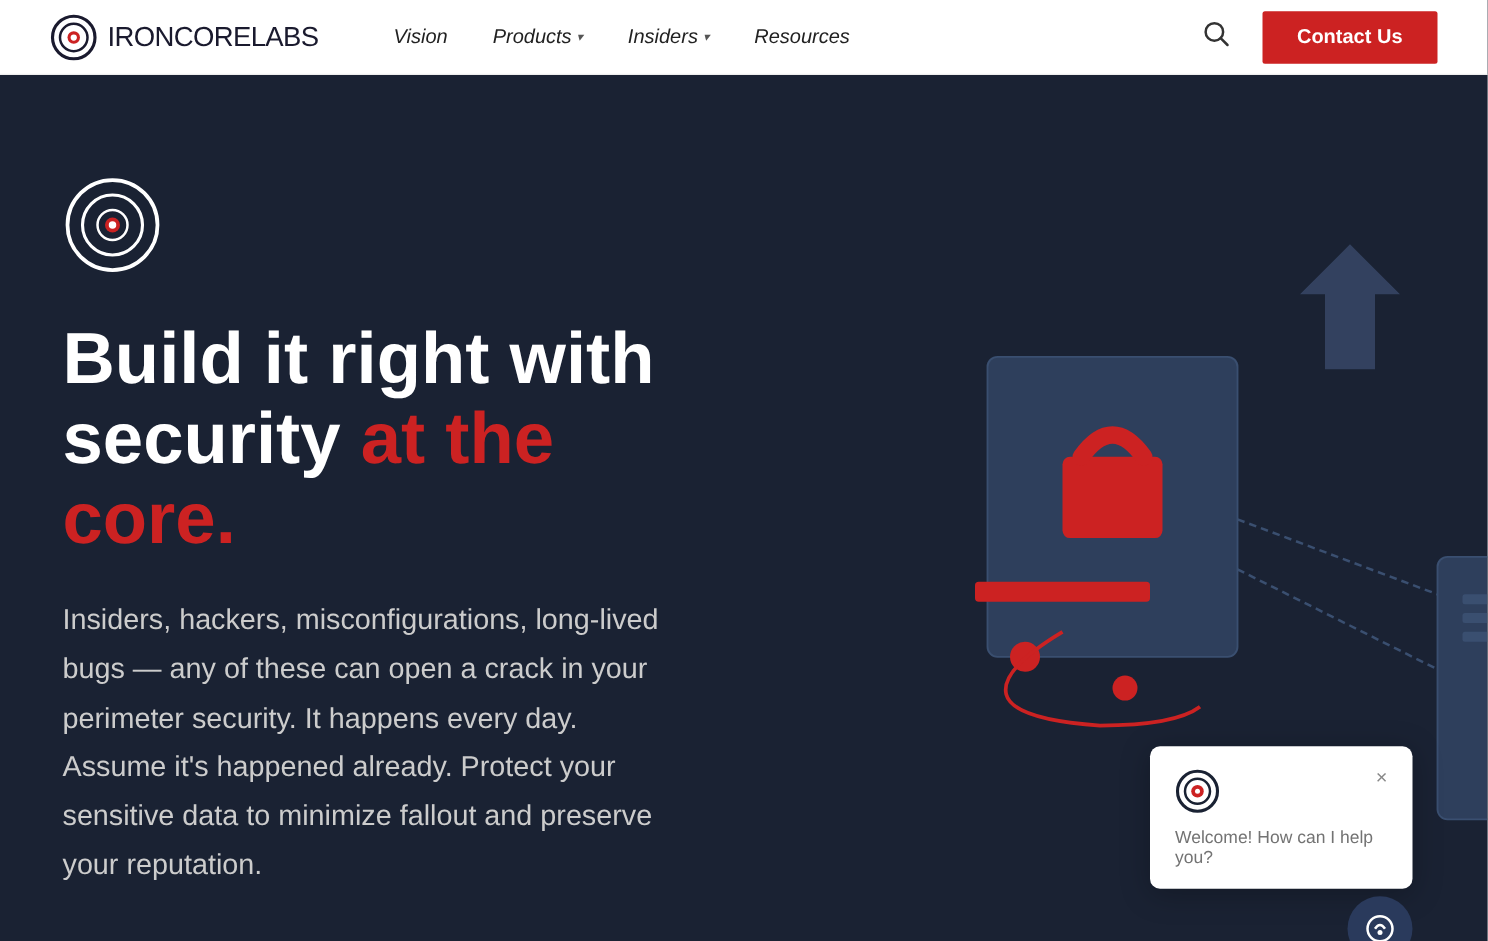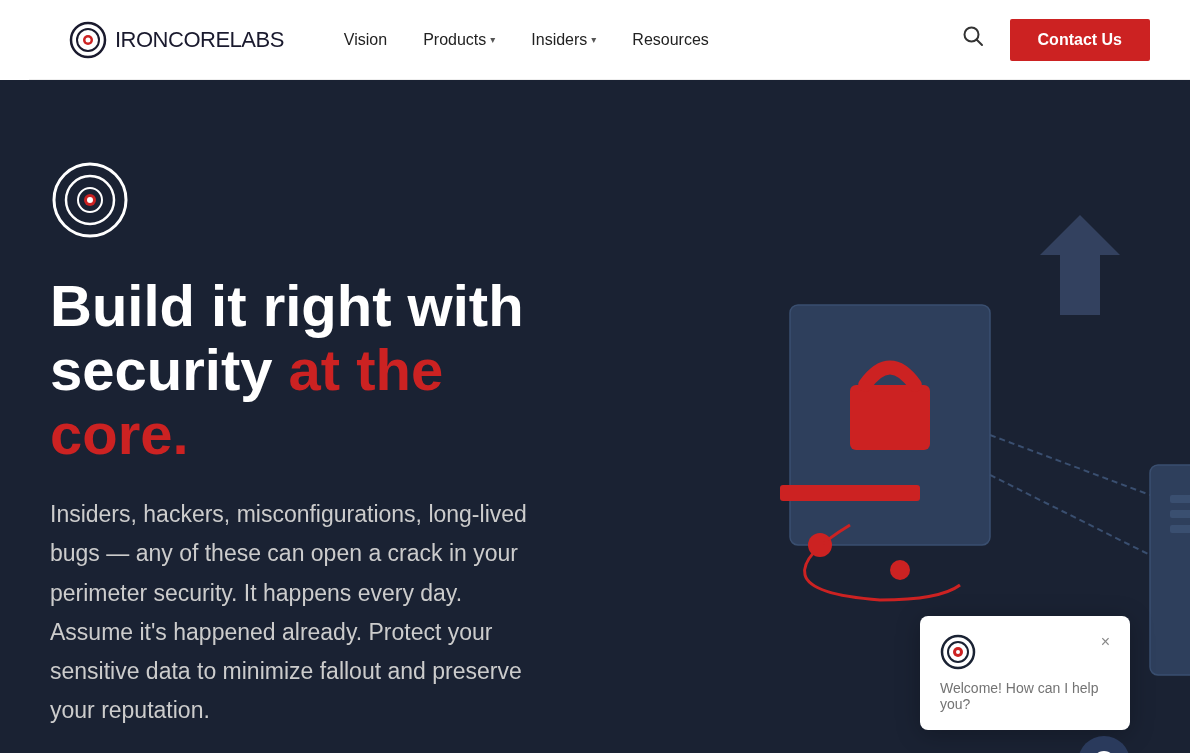--- a/index.html
+++ b/index.html
@@ -1,28 +1,27 @@
 <!DOCTYPE html>
 <html><head>
   <meta charset="utf-8">
   <style>
     * { margin: 0; padding: 0; box-sizing: border-box; }
     body { font-family: -apple-system, BlinkMacSystemFont, 'Segoe UI', sans-serif; width: 1190px; overflow-x: hidden; }
 
     
     .header {
       background: #fff;
-      height: 80px;
+      height: 60px;
       display: flex;
       align-items: center;
       padding: 0 40px;
       border-bottom: 1px solid #eee;
       position: relative;
       z-index: 10;
-      margin-left: 29px;
     }
     .logo-area {
       display: flex;
       align-items: center;
       gap: 8px;
       margin-right: 60px;
       text-decoration: none;
     }
     .logo-icon {
       width: 38px;
@@ -35,38 +34,39 @@
       letter-spacing: -0.5px;
     }
     .logo-text span {
       font-weight: 300;
     }
     .nav {
       display: flex;
       align-items: center;
       gap: 36px;
       flex: 1;
+      font-style: italic;
     }
     .nav-item {
       font-size: 16px;
       color: #222;
       text-decoration: none;
       font-weight: 500;
       display: flex;
       align-items: center;
       gap: 4px;
       cursor: pointer;
     }
     .chevron {
       font-size: 10px;
       color: #555;
     }
     .header-right {
       display: flex;
-      align-items: flex-start;
+      align-items: center;
       gap: 20px;
       margin-left: auto;
     }
     .search-btn {
       background: none;
       border: none;
       cursor: pointer;
       padding: 6px;
       color: #333;
       font-size: 20px;

